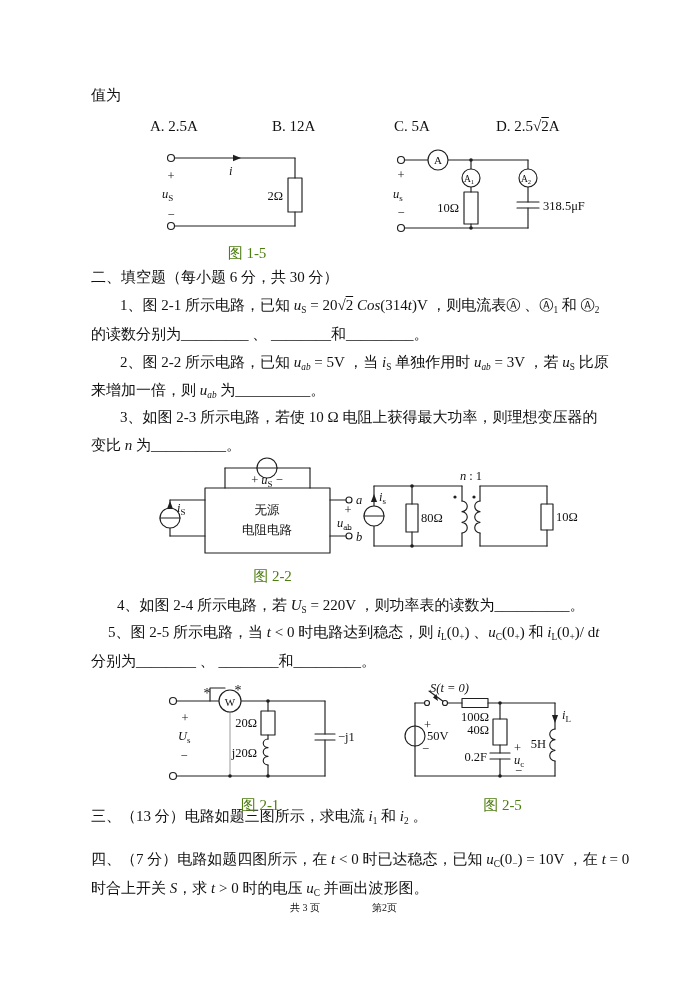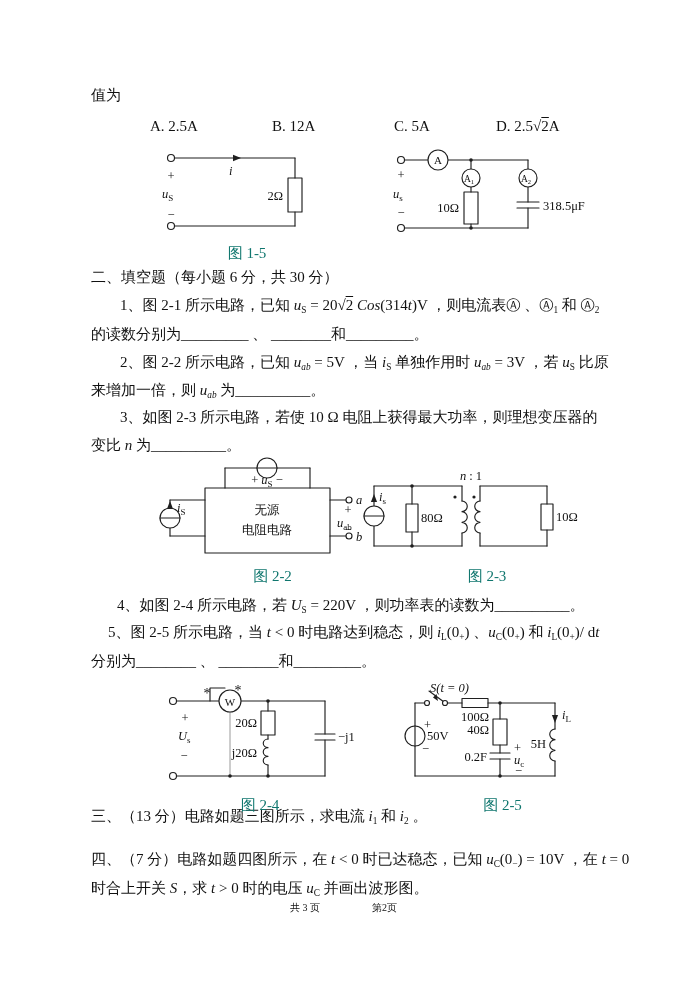--- a/index.html
+++ b/index.html
@@ -9,21 +9,21 @@
     overflow:hidden;
   }
   .p{position:absolute;font-size:15px;line-height:1.25;white-space:nowrap;}
   .r-i{font-style:italic;}
   .r-sub{font-size:0.62em;vertical-align:-0.35em;}
   .r-isub{font-size:0.62em;vertical-align:-0.35em;font-style:italic;}
   .r-ol{text-decoration:overline;}
   .r-circ{font-family:"DejaVu Sans",sans-serif;font-size:0.95em;}
   .fig{position:absolute;}
   .fig svg{display:block;}
-  .caption{text-align:center;font-size:15px;margin-top:3px;color:#0f766e;}
+  .caption{text-align:center;font-size:15px;margin-top:3px;color:#4d7c0f;}
   .wire{stroke:#1f1f1f;stroke-width:1.15;fill:none;stroke-linecap:round;stroke-linejoin:round;}
   .meter{stroke:#1f1f1f;stroke-width:1.15;fill:#ffffff;}
   .term{stroke:#1f1f1f;stroke-width:1.15;fill:#ffffff;}
   .dot{fill:#1f1f1f;stroke:none;}
   .grayline{stroke:#9a9a9a;stroke-width:1;fill:none;}
   svg text{font-size:12.5px;fill:#111;stroke:none;font-family:"Liberation Serif","DejaVu Serif",serif;}
   .ti{font-style:italic;}
   .footer{position:absolute;font-size:10px;}
 </style>
 </head>
@@ -168,21 +168,20 @@
     <polygon class="dot" points="12,38 8.9,46 15.1,46"></polygon>
     <circle class="dot" cx="50" cy="30" r="1.8"></circle>
     <circle class="dot" cx="50" cy="90" r="1.8"></circle>
     <circle class="dot" cx="93" cy="41" r="1.6"></circle>
     <circle class="dot" cx="112" cy="41" r="1.6"></circle>
     <text x="17" y="45"><tspan class="ti">i</tspan><tspan dy="3" style="font-size:9px">s</tspan></text>
     <text x="59" y="66">80Ω</text>
     <text x="109" y="24" text-anchor="middle"><tspan class="ti">n</tspan><tspan> : 1</tspan></text>
     <text x="194" y="65">10Ω</text>
   </svg>
-  <div class="caption">图 2-3</div>
 </div>
 
 <div class="fig" style="left:165px;top:681px;width:190px">
   <svg viewBox="0 0 190 112" width="190" height="112">
     <g class="wire">
       <line x1="11.5" y1="20" x2="54" y2="20"></line>
       <line x1="76" y1="20" x2="160" y2="20"></line>
       <polyline points="45,20 45,7 60,7"></polyline>
       <line x1="103" y1="20" x2="103" y2="30"></line>
       <rect x="96" y="30" width="14" height="24"></rect>
@@ -205,21 +204,21 @@
     <text x="42" y="17" text-anchor="middle" style="font-size:14px">*</text>
     <text x="73" y="14" text-anchor="middle" style="font-size:14px">*</text>
     <text x="65" y="24.5" text-anchor="middle" style="font-size:11px">W</text>
     <text x="20" y="41" text-anchor="middle">+</text>
     <text x="13" y="59"><tspan class="ti">U</tspan><tspan dy="2.5" style="font-size:9px">s</tspan></text>
     <text x="19" y="79" text-anchor="middle">−</text>
     <text x="92" y="46" text-anchor="end">20Ω</text>
     <text x="92" y="76" text-anchor="end">j20Ω</text>
     <text x="173" y="60">−j10Ω</text>
   </svg>
-  <div class="caption">图 2-4</div>
+  <div class="caption">图 2-1</div>
 </div>
 
 <div class="fig" style="left:400px;top:681px;width:205px">
   <svg viewBox="0 0 205 112" width="205" height="112">
     <g class="wire">
       <line x1="15" y1="45" x2="15" y2="22"></line>
       <line x1="15" y1="22" x2="24.5" y2="22"></line>
       <line x1="44" y1="21" x2="29" y2="10"></line>
       <line x1="47.5" y1="22" x2="62" y2="22"></line>
       <rect x="62" y="17.5" width="26" height="9"></rect>

